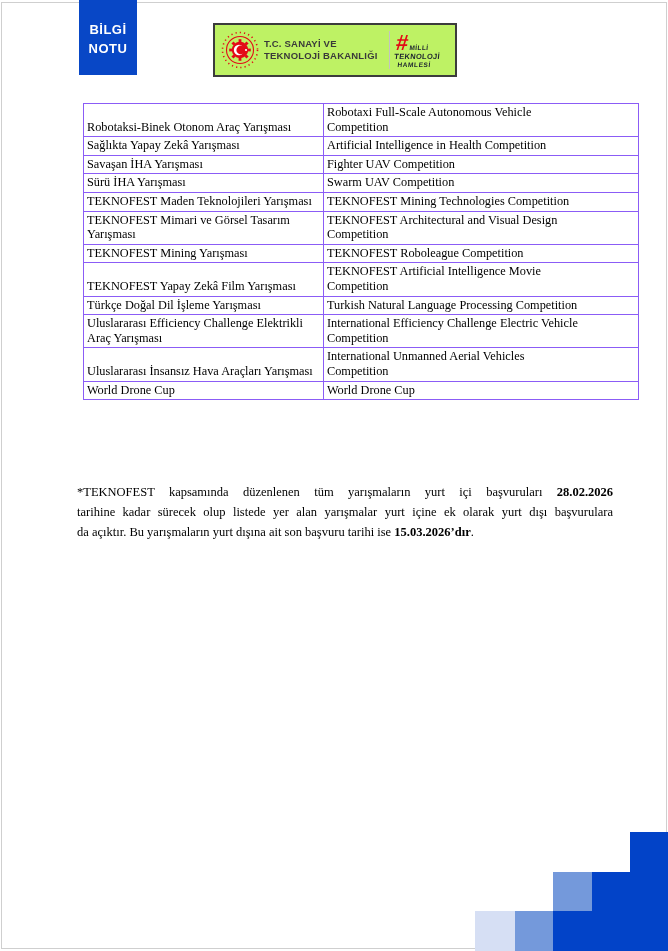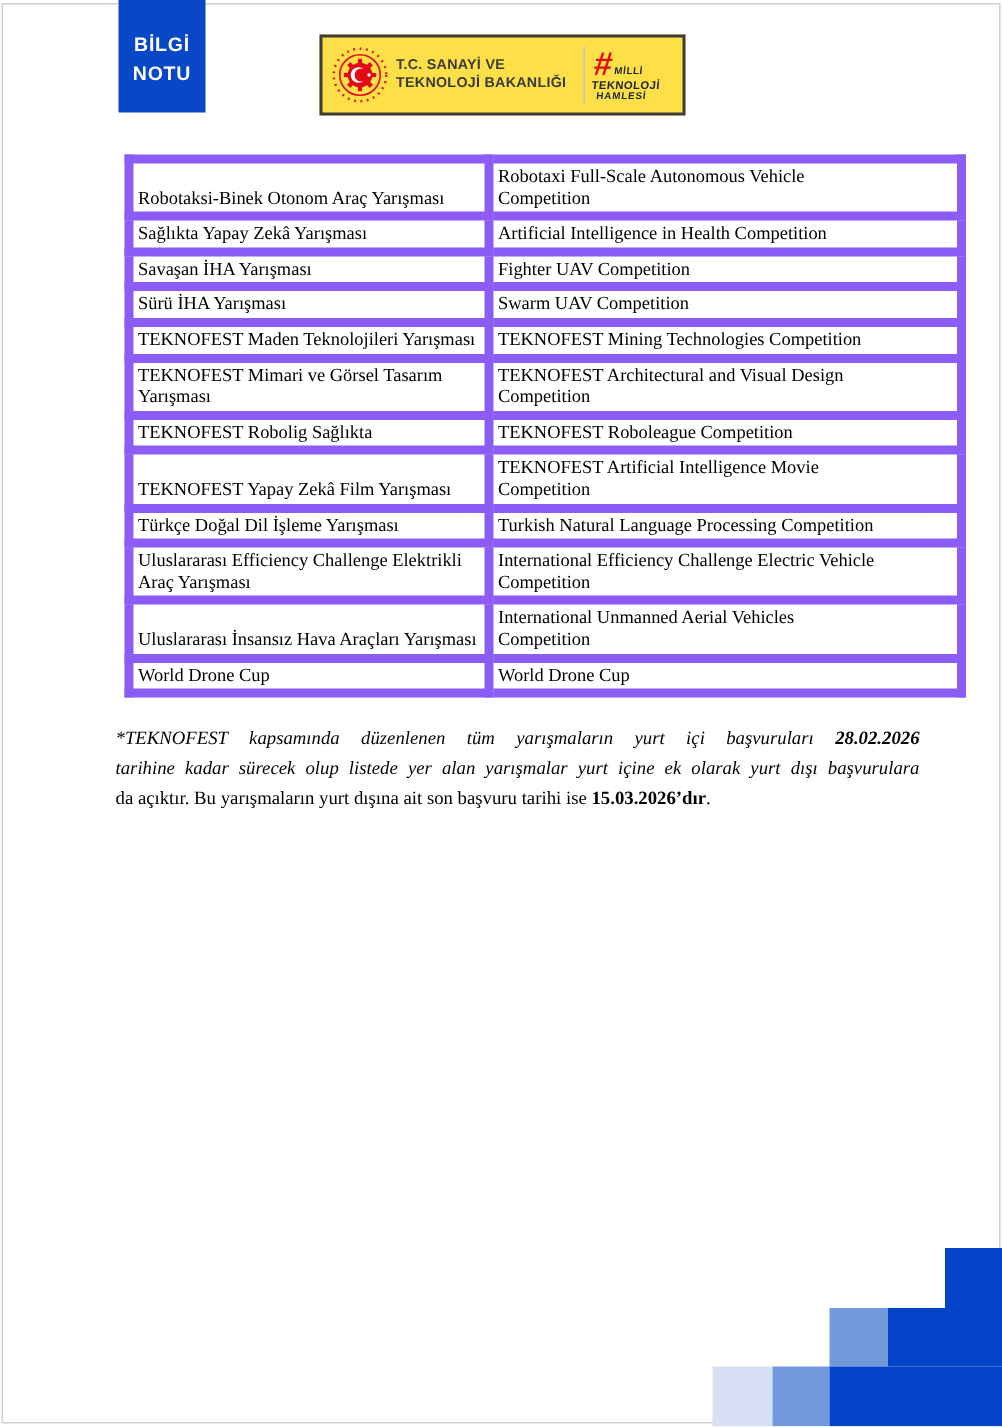--- a/index.html
+++ b/index.html
@@ -10,50 +10,50 @@
 
   
   .badge{position:absolute;left:79px;top:0;width:58px;height:75px;z-index:3;
         display:flex;flex-direction:column;align-items:center;justify-content:center;
         padding-top:2px;box-sizing:border-box;}
   .badge span{color:#fff;font-family:"Liberation Sans",sans-serif;font-weight:700;
         font-size:13px;line-height:19px;letter-spacing:.5px;}
 
   
   .logo-box{position:absolute;left:213px;top:23px;width:244px;height:54px;z-index:2;
-        border:2px solid #3c3c3c;box-sizing:border-box;background:#fde047;
+        border:2px solid #3c3c3c;box-sizing:border-box;background:#bef264;
         display:flex;align-items:center;}
   .emblem{width:38px;height:38px;margin-left:6px;flex:0 0 auto;}
   .ministry-name{margin-left:5px;flex:1 1 auto;
         font-family:"Liberation Sans",sans-serif;font-weight:700;color:#3a3a3a;
         font-size:9.5px;line-height:12px;letter-spacing:.2px;}
   .logo-divider{width:1px;height:38px;background:#c2c2c2;margin:0 5px;flex:0 0 auto;}
   .movement{flex:0 0 auto;width:56px;margin-right:4px;
         font-family:"Liberation Sans",sans-serif;font-weight:700;color:#1d2330;
         transform:skewX(-6deg);}
   .movement .top-row{display:flex;align-items:flex-end;}
   .movement .hash{font-size:22px;line-height:20px;font-style:italic;font-weight:800;}
   .movement .m1{font-size:6.5px;line-height:7px;margin-left:2px;margin-bottom:2px;letter-spacing:.4px;}
   .movement .m2{font-size:7.5px;line-height:8px;letter-spacing:.3px;}
   .movement .m3{font-size:6.5px;line-height:7px;letter-spacing:.6px;margin-left:4px;}
 
   
   table.comp{position:absolute;left:83px;top:103px;width:555px;z-index:1;
         border-collapse:collapse;table-layout:fixed;}
-  table.comp td{border:6px solid #8b5cf6;vertical-align:bottom;
+  table.comp td{border:1px solid #8b5cf6;vertical-align:bottom;
         font-size:12.3px;line-height:14.6px;white-space:pre;overflow:hidden;
         padding:1px 2px 2px 3px;}
   col.c1{width:240px;} col.c2{width:315px;}
   tr.h1{height:18px;} tr.h2{height:33px;}
 
   
   .footnote{position:absolute;left:77px;top:482px;width:536px;z-index:1;
         font-size:12.5px;line-height:20px;}
   .fn-line{text-align:justify;}
-  .fn-just{text-align-last:justify;font-style:italic;}
+  .fn-just{text-align-last:justify;}
   .footnote b{font-weight:700;}
 
   
   .sq{position:absolute;z-index:4;}
 
   [data-interactable]{cursor:default;}
 </style>
 </head>
 <body>
 
@@ -128,21 +128,21 @@
           <td data-interactable="false">TEKNOFEST Maden Teknolojileri Yarışması</td>
           <td data-interactable="false">TEKNOFEST Mining Technologies Competition</td>
         </tr>
       <tr class="h2" data-interactable="false">
           <td data-interactable="false">TEKNOFEST Mimari ve Görsel Tasarım
 Yarışması</td>
           <td data-interactable="false">TEKNOFEST Architectural and Visual Design
 Competition</td>
         </tr>
       <tr class="h1" data-interactable="false">
-          <td data-interactable="false">TEKNOFEST Robolig Sağlıkta</td>
+          <td data-interactable="false">TEKNOFEST Mining Yarışması</td>
           <td data-interactable="false">TEKNOFEST Roboleague Competition</td>
         </tr>
       <tr class="h2" data-interactable="false">
           <td data-interactable="false">TEKNOFEST Yapay Zekâ Film Yarışması</td>
           <td data-interactable="false">TEKNOFEST Artificial Intelligence Movie
 Competition</td>
         </tr>
       <tr class="h1" data-interactable="false">
           <td data-interactable="false">Türkçe Doğal Dil İşleme Yarışması</td>
           <td data-interactable="false">Turkish Natural Language Processing Competition</td>

